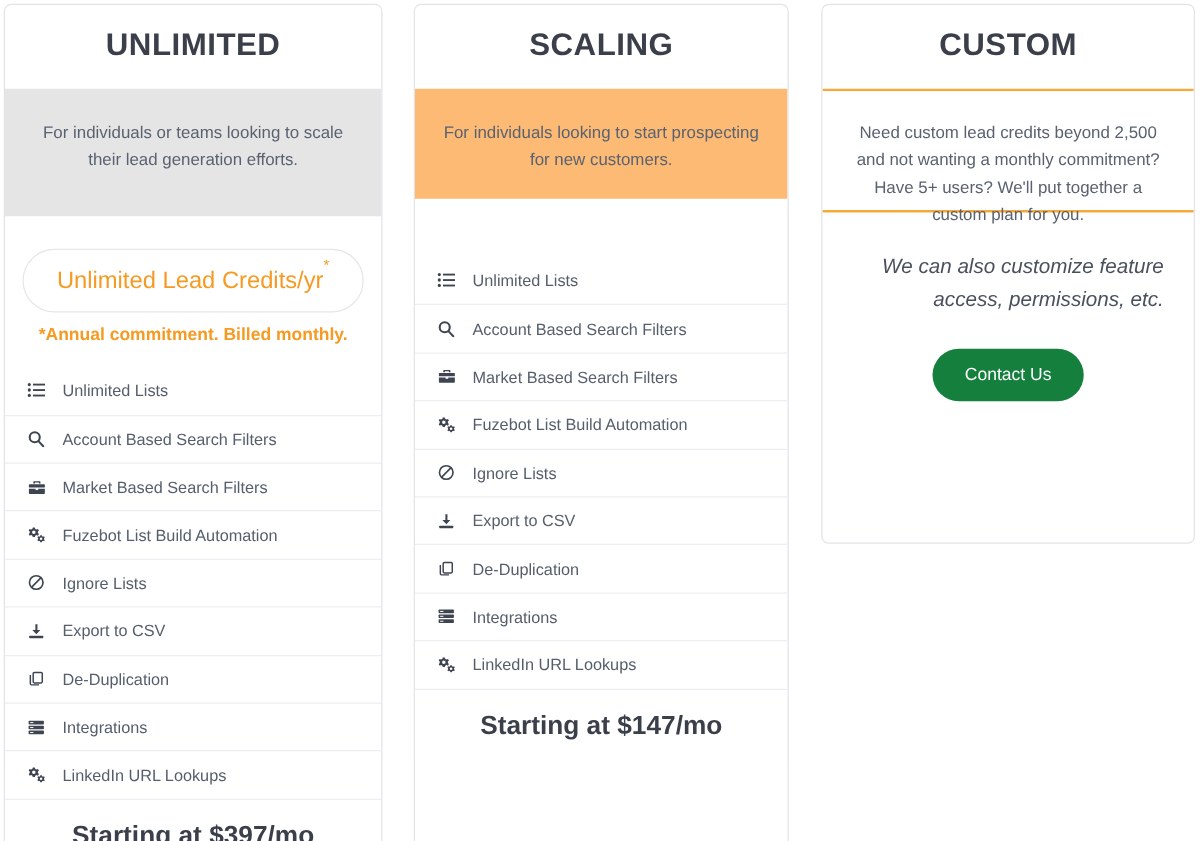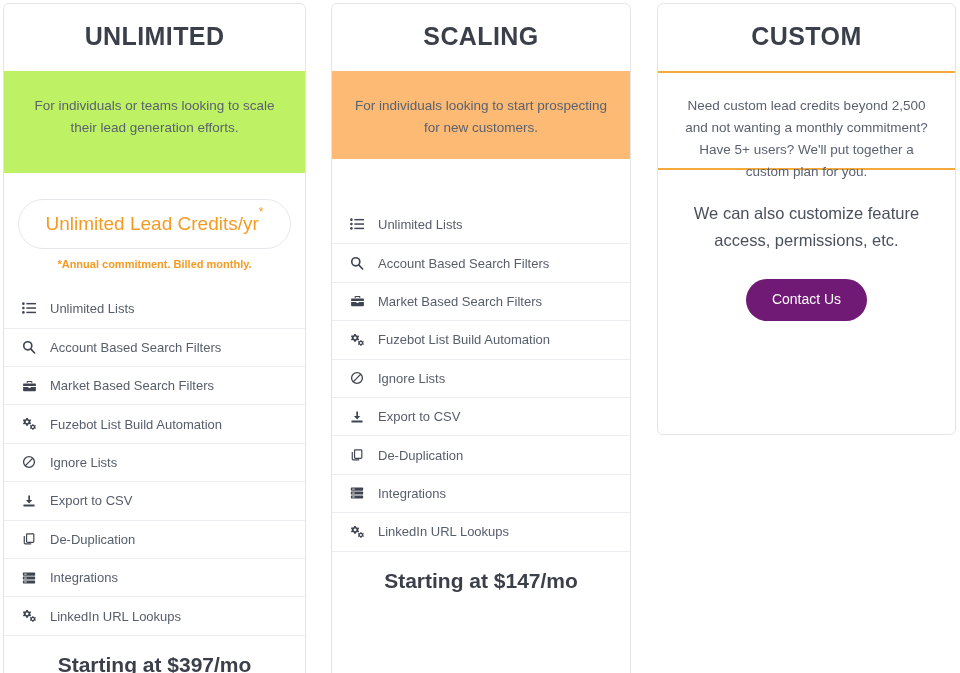--- a/index.html
+++ b/index.html
@@ -46,21 +46,21 @@
 
   
   .desc-band {
     box-sizing: border-box;
     text-align: center;
     font-size: 13.5px;
     line-height: 1.62;
     color: #5a6270;
     padding: 22px 22px 30px;
   }
-  .desc-blue  { background: #bef264; }
+  .desc-blue  { background: #e5e5e5; }
   .desc-green { background: #fdba74; }
   .desc-white { background: #ffffff; text-align: center; }
 
   
   .pill-wrap {
     text-align: center;
     padding: 26px 0 0;
   }
   .pill {
     display: inline-block;
@@ -74,21 +74,21 @@
     white-space: nowrap;
   }
   .pill sup {
     font-size: 12px;
     top: -0.55em;
     position: relative;
   }
   .pill-note {
     text-align: center;
     color: #f59b23;
-    font-size: 11px;
+    font-size: 14px;
     font-weight: bold;
     margin-top: 9px;
     margin-bottom: 0;
   }
 
   
   .features {
     margin: 0;
     padding: 0;
     list-style: none;
@@ -120,36 +120,37 @@
     border-top: 1px solid #eceef1;
     text-align: center;
     font-size: 21px;
     font-weight: bold;
     color: #3a3f4a;
     padding: 17px 8px 24px;
   }
 
   
   .custom-body {
-    text-align: center;
+    text-align: right;
     padding: 30px 24px 0;
+    font-style: italic;
   }
   .custom-note {
     font-size: 16.5px;
     line-height: 1.62;
     color: #4a515d;
     margin: 0;
   }
   .contact-wrap {
     text-align: center;
     padding: 26px 0 0;
   }
   .contact-btn {
     display: inline-block;
-    background: #701a75;
+    background: #15803d;
     color: #ffffff;
     border: none;
     border-radius: 26px;
     font-size: 14px;
     font-family: "Liberation Sans", sans-serif;
     padding: 13px 26px;
     cursor: pointer;
     line-height: 1.1;
   }
 

